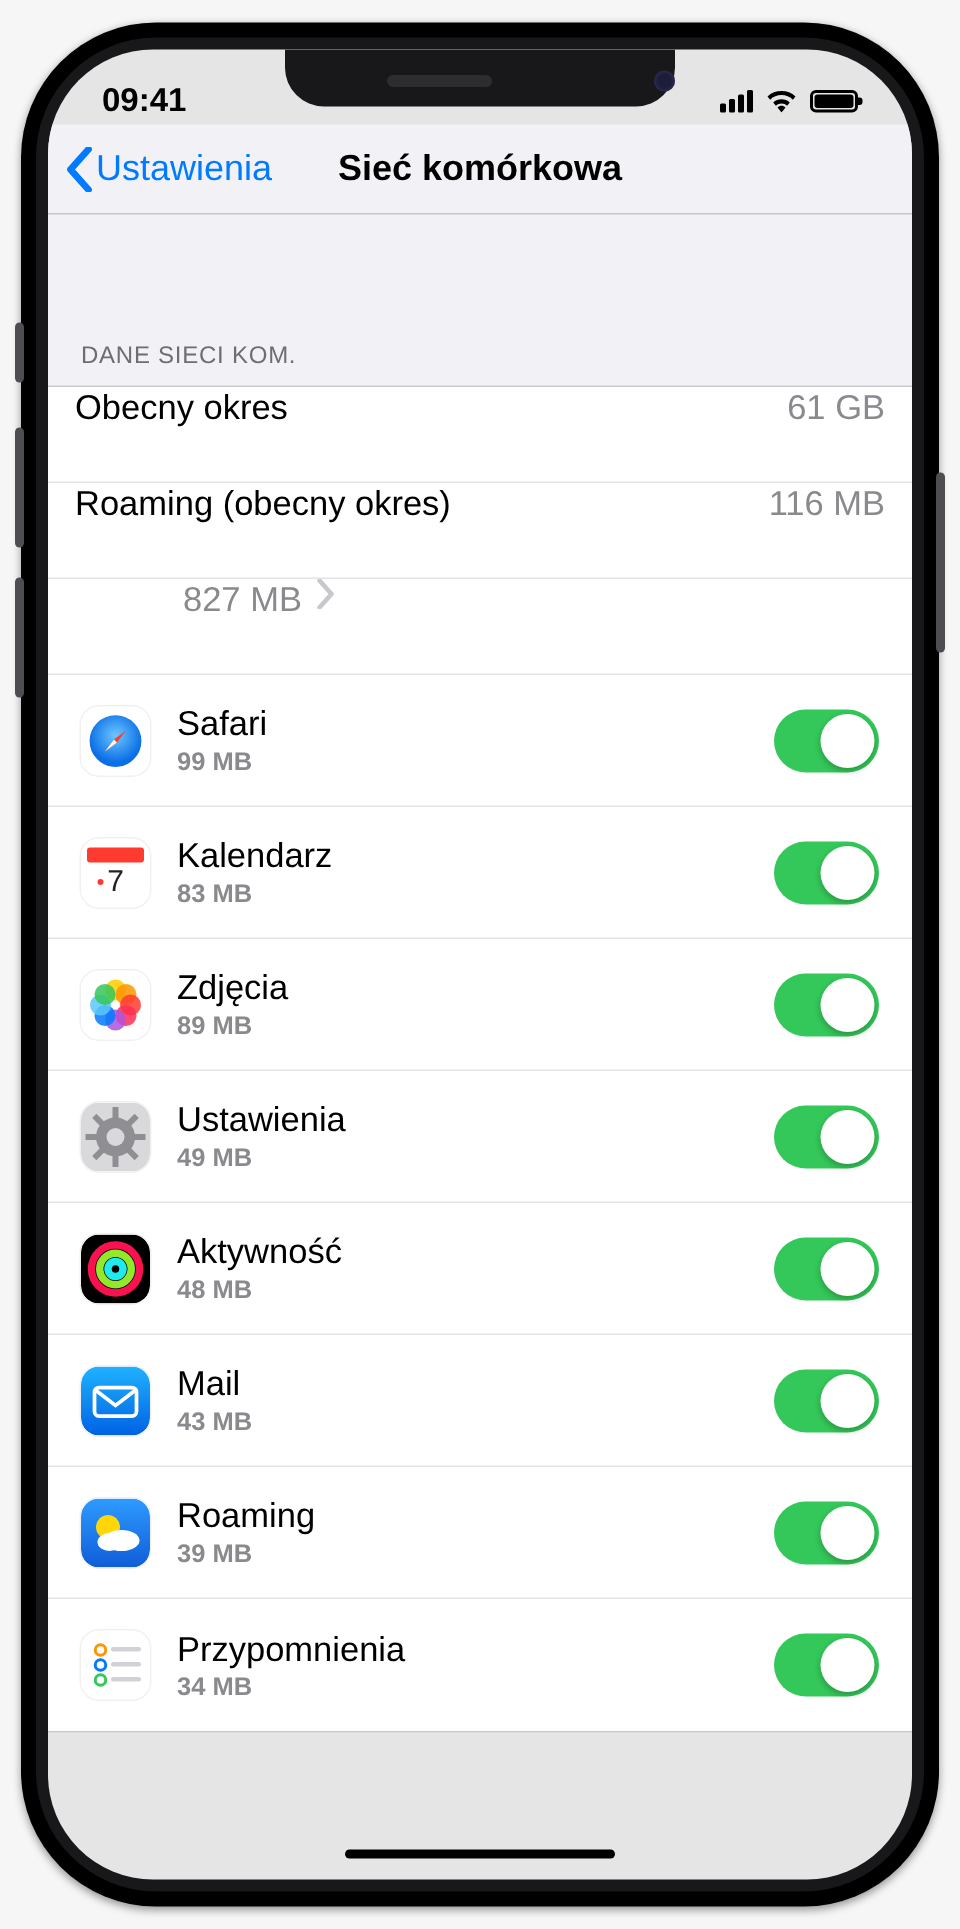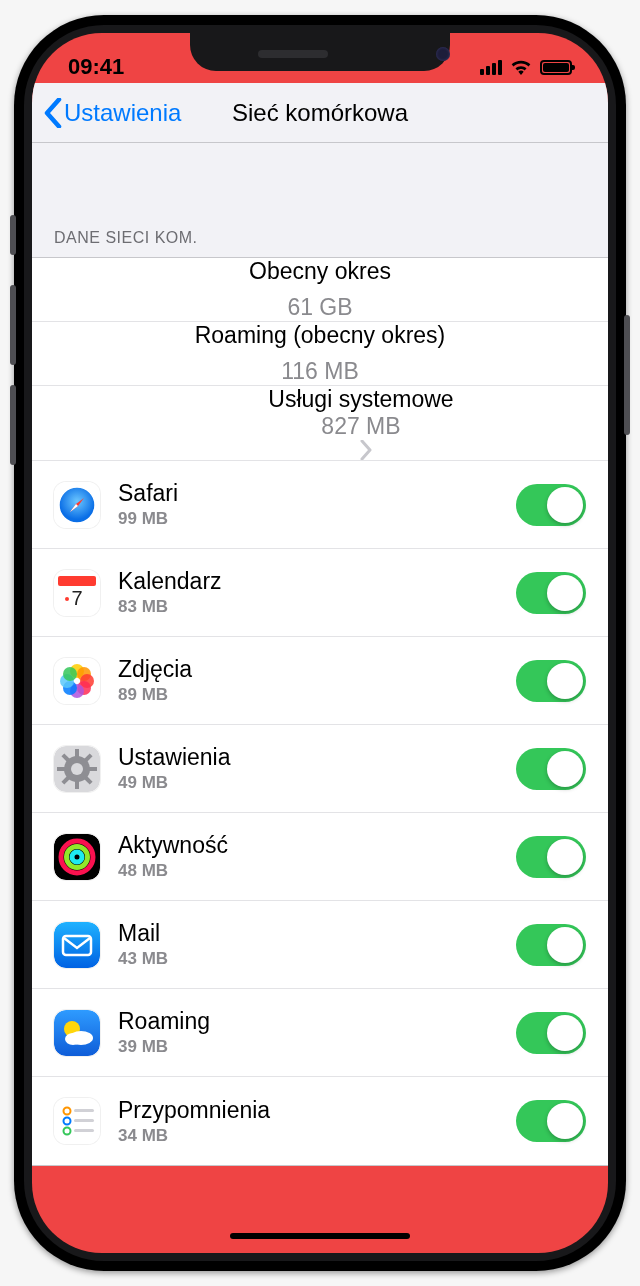--- a/index.html
+++ b/index.html
@@ -22,21 +22,21 @@
   }
   .bezel {
     width: 100%; height: 100%;
     border-radius: 80px;
     background: #18181a;
     padding: 8px;
   }
   .screen {
     width: 100%; height: 100%;
     border-radius: 70px;
-    background: #ef4444;
+    background: #e5e5e5;
     overflow: hidden;
     position: relative;
   }
   .notch {
     position: absolute; top: 0; left: 50%; transform: translateX(-50%);
     width: 260px; height: 38px;
     background: #18181a;
     border-bottom-left-radius: 26px;
     border-bottom-right-radius: 26px;
     z-index: 50;
@@ -79,36 +79,35 @@
   .back {
     display:flex; align-items:center; gap:2px;
     color:#007aff; font-size:24px;
     padding-left:12px;
     cursor:pointer;
   }
   .back svg{ width:18px; height:30px; }
   .title {
     position:absolute; left:0; right:0;
     text-align:center; pointer-events:none;
-    font-size:24px; font-weight:400; color:#000;
+    font-size:24px; font-weight:700; color:#000;
   }
 
   
   .content { background:#f2f2f6; }
   .section-spacer { height: 86px; }
   .section-header {
     font-size:16px; letter-spacing:.5px; color:#6d6d72;
     text-transform:uppercase; padding:0 22px 10px;
   }
   .list { background:#fff; border-top:1px solid #c7c7cb; border-bottom:1px solid #c7c7cb;}
   .row {
-    min-height:64px; padding:0 8px;
-    display:flex; align-items:center;
+    min-height:64px; padding:0 18px;
+    display:flex; align-items:flex-start;
     border-bottom:1px solid #e3e3e6;
-    flex-direction:column;
   }
   .row:last-child{border-bottom:none;}
   .row .k{ font-size:23px; color:#000; flex:1;}
   .row .v{ font-size:23px; color:#8a8a8e;}
   .row .chev{ margin-left:10px; color:#c7c7cc;}
   .row.indent{ padding-left:90px;}
 
   .app-row{
     min-height:88px; padding:10px 22px;
     display:flex; align-items:center; gap:18px;
@@ -192,21 +191,20 @@
         <div class="list">
           <div class="row">
             <span class="k">Obecny okres</span>
             <span class="v">61 GB</span>
           </div>
           <div class="row">
             <span class="k">Roaming (obecny okres)</span>
             <span class="v">116 MB</span>
           </div>
           <div class="row indent">
-            <span class="k">Usługi systemowe</span>
             <span class="v">827 MB</span>
             <svg class="chev" width="12" height="20" viewBox="0 0 12 20">
                 <path fill="none" stroke="#c7c7cc" stroke-width="3" stroke-linecap="round" stroke-linejoin="round" d="M2 1l8 9-8 9"></path>
               </svg>
           </div>
 
           <div id="apps">
               <div class="app-row">
     <div class="app-icon">
                   <svg viewBox="0 0 46 46" style="width:100%;height:100%">

